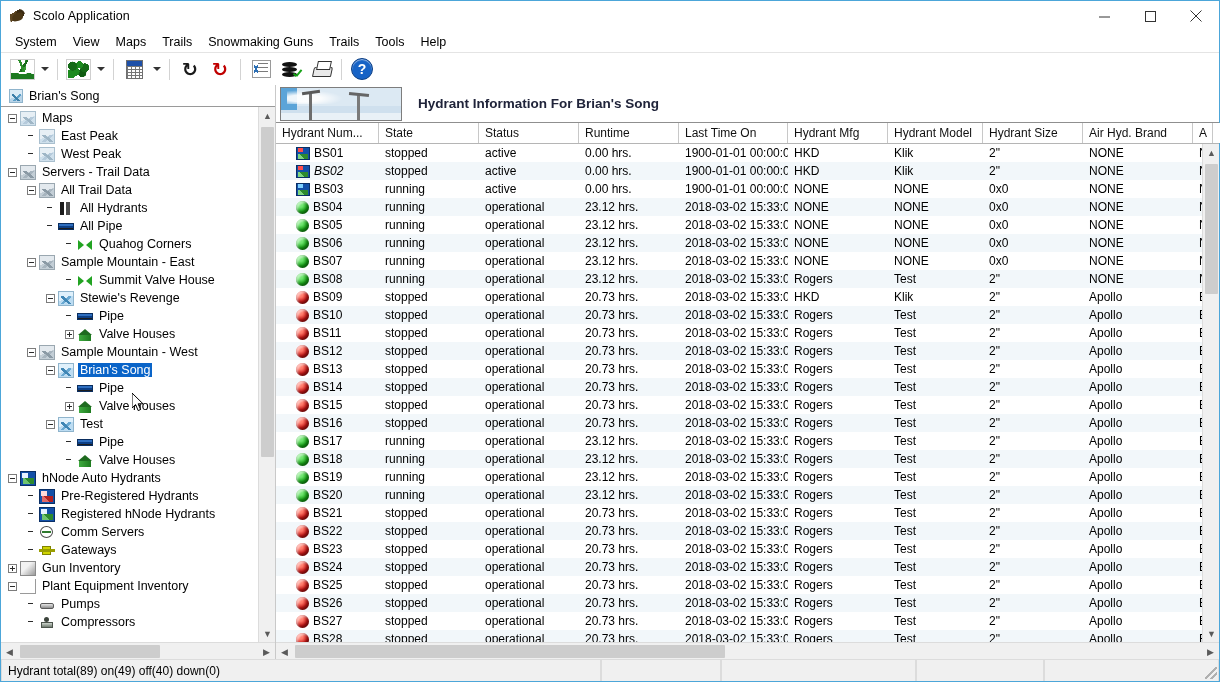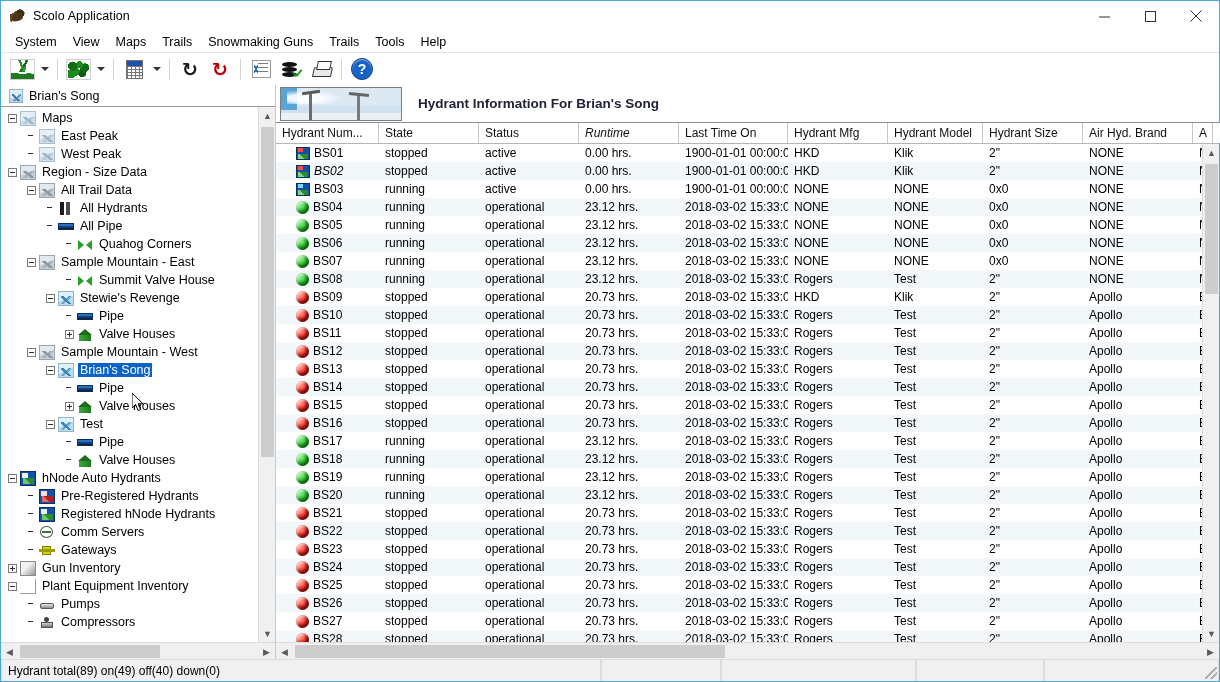--- a/index.html
+++ b/index.html
@@ -582,21 +582,21 @@
             <div class="tnode">
               <div class="dots" style="width: 26px;"></div>
               <div class="exp none"></div>
               <div class="ticon ti-map"></div>
               <span class="tlabel">West Peak</span>
             </div>
             <div class="tnode">
               <div class="dots" style="width: 7px;"></div>
               <div class="exp"></div>
               <div class="ticon ti-mapdark"></div>
-              <span class="tlabel">Region - Size Data</span>
+              <span class="tlabel">Servers - Trail Data</span>
             </div>
             <div class="tnode">
               <div class="dots" style="width: 26px;"></div>
               <div class="exp"></div>
               <div class="ticon ti-mapdark"></div>
               <span class="tlabel">All Trail Data</span>
             </div>
             <div class="tnode">
               <div class="dots" style="width: 45px;"></div>
               <div class="exp none"></div>
@@ -770,21 +770,21 @@
         <div class="grid-head" id="grid-head">
             <div class="gh-cell" style="width: 103px; flex: 0 0 103px;">
               <span>Hydrant Num...</span>
             </div>
             <div class="gh-cell" style="width: 100px; flex: 0 0 100px;">
               <span>State</span>
             </div>
             <div class="gh-cell" style="width: 100px; flex: 0 0 100px;">
               <span>Status</span>
             </div>
-            <div class="gh-cell" style="width: 100px; flex: 0 0 100px; font-style: italic;">
+            <div class="gh-cell" style="width: 100px; flex: 0 0 100px;">
               <span>Runtime</span>
             </div>
             <div class="gh-cell" style="width: 109px; flex: 0 0 109px;">
               <span>Last Time On</span>
             </div>
             <div class="gh-cell" style="width: 100px; flex: 0 0 100px;">
               <span>Hydrant Mfg</span>
             </div>
             <div class="gh-cell" style="width: 95px; flex: 0 0 95px;">
               <span>Hydrant Model</span>

